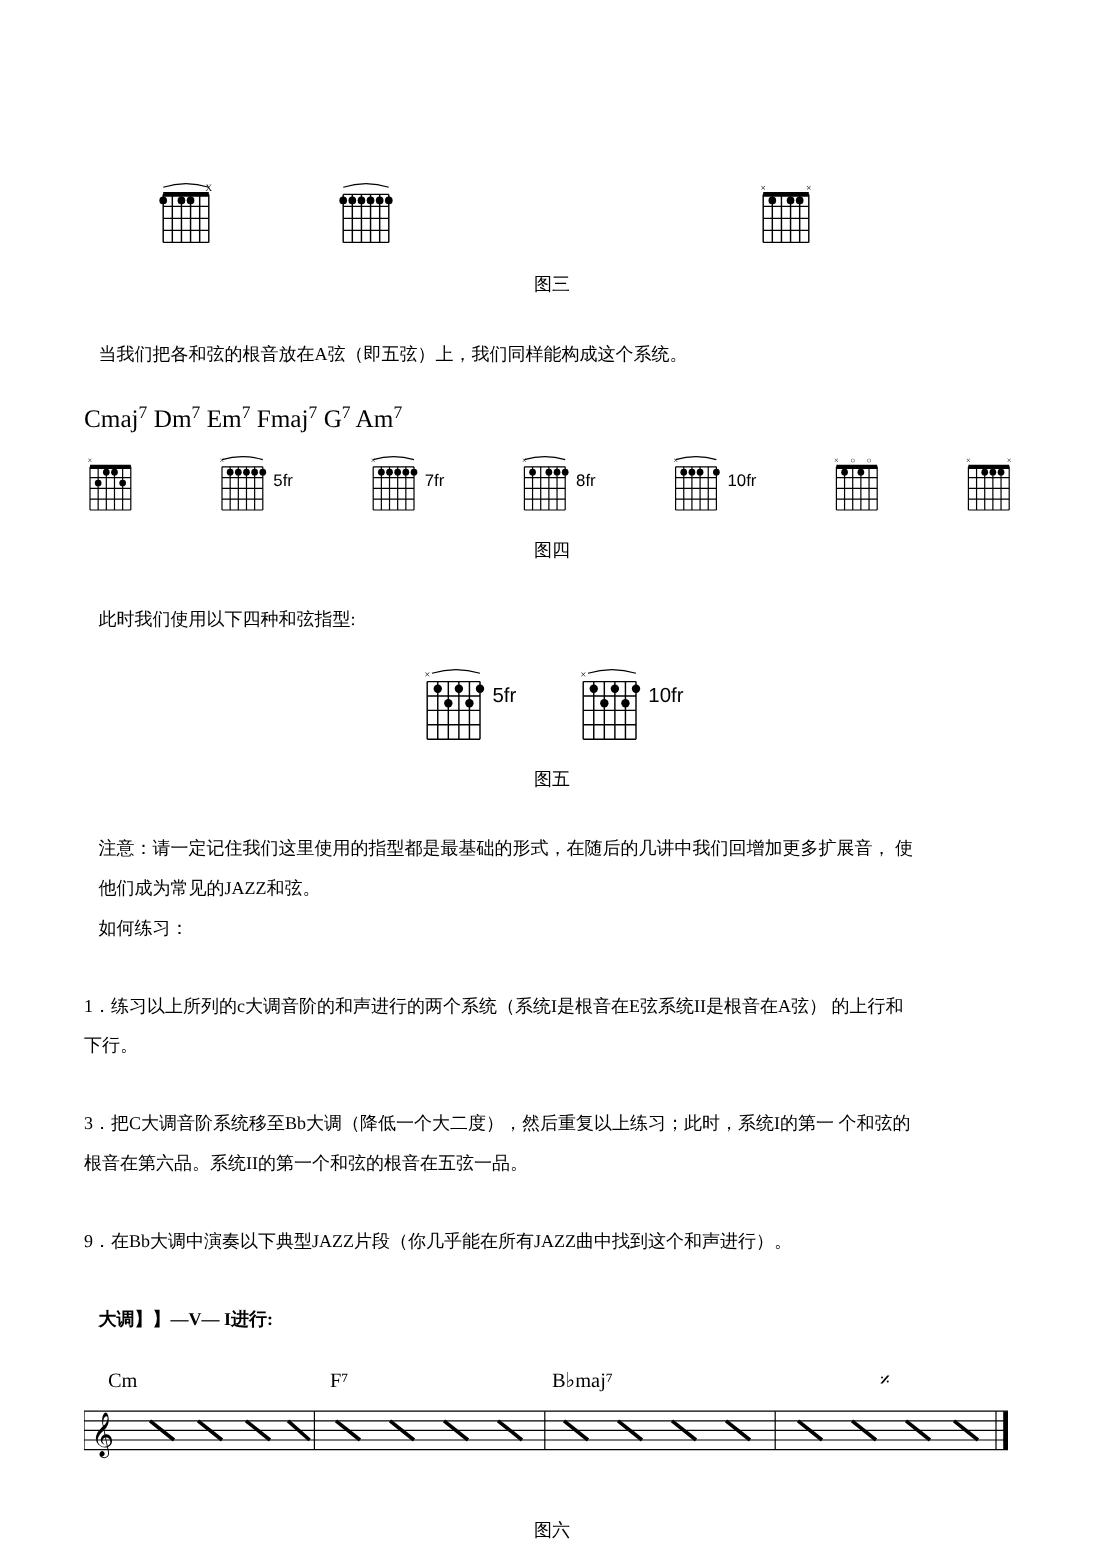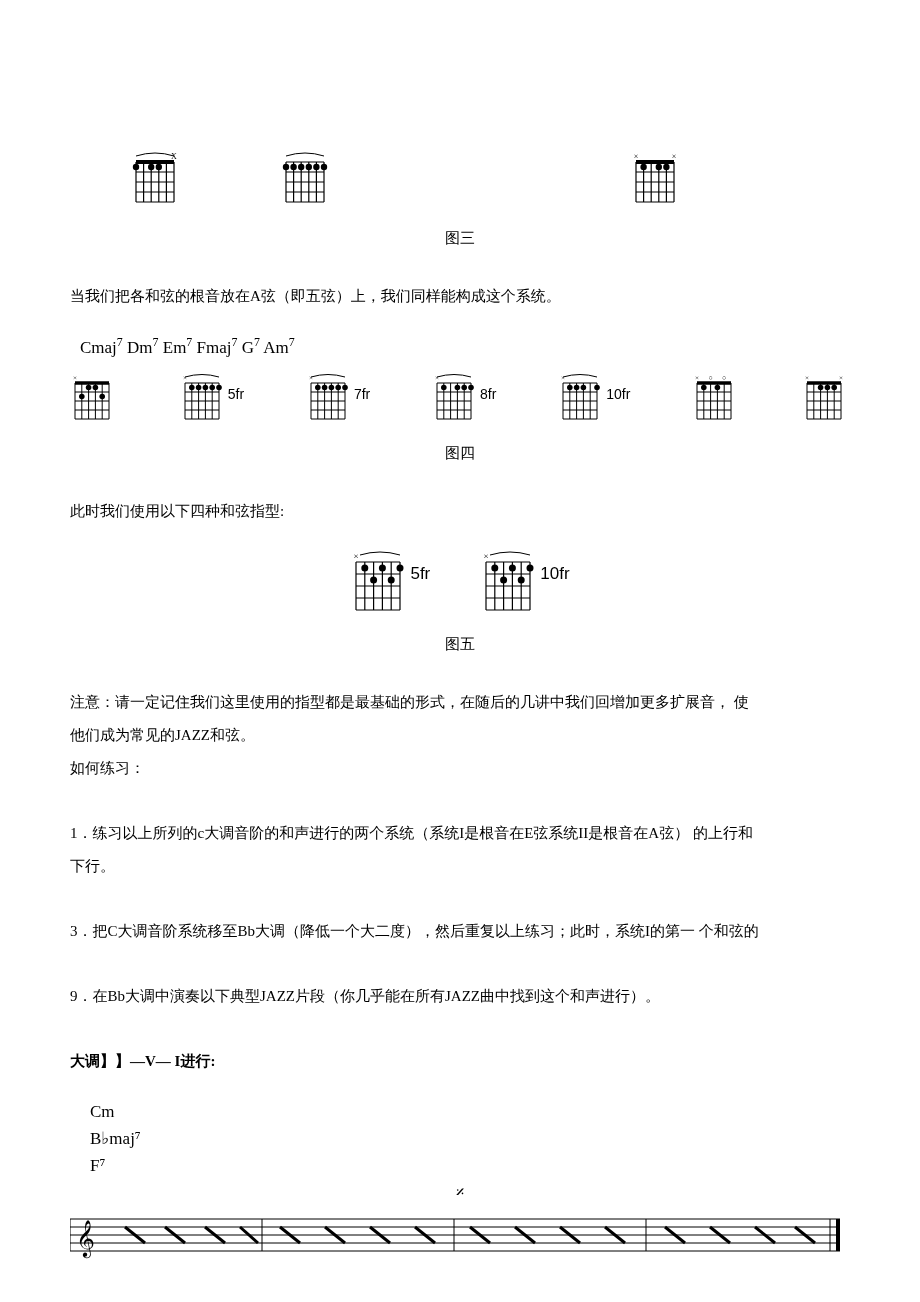--- a/index.html
+++ b/index.html
@@ -25,44 +25,42 @@
       display: inline-flex;
       align-items: flex-start;
       gap: 4px;
     }
     .fig-label {
       text-align: center;
       margin: 20px 0 30px 0;
       font-weight: normal;
     }
     .para {
-      margin: 20px 0;
+      margin: 20px 12px;
       line-height: 2.2;
     }
     .chord-names {
       font-family: "Times New Roman", serif;
-      font-size: 17px;
-      margin-left: 10px;
+      font-size: 21px;
       margin-top: 10px;
     }
     sup { font-size: 0.7em; }
     .fret-label {
       font-family: Liberation Sans, sans-serif;
       font-size: 14px;
       margin-top: 12px;
     }
     .staff-section {
       margin-top: 20px;
     }
     .staff-chords {
       display: flex;
       font-family: "Times New Roman", serif;
       font-size: 17px;
       padding: 0 20px 2px 20px;
-      flex-direction: column;
     }
     .staff-chords span { flex: 1; }
     .practice-list .para { margin: 32px 0; }
   </style>
 </head>
 <body>
 
 <div class="chord-row" style="justify-content:flex-start; gap:100px; margin-left:60px;">
   <span class="chord">
     <svg width="50" height="56">
@@ -397,31 +395,32 @@
   <span>如何练习：</span>
 </div>
 
 <div class="practice-list">
   <div class="para">
     <span>1．练习以上所列的c大调音阶的和声进行的两个系统（系统I是根音在E弦系统II是根音在A弦）  的上行和</span><br>
     <span>下行。</span>
   </div>
   <div class="para">
     <span>3．把C大调音阶系统移至Bb大调（降低一个大二度），然后重复以上练习；此时，系统I的第一 个和弦的</span><br>
+    <span>根音在第六品。系统II的第一个和弦的根音在五弦一品。</span>
   </div>
   <div class="para">9．在Bb大调中演奏以下典型JAZZ片段（你几乎能在所有JAZZ曲中找到这个和声进行）。</div>
 </div>
 
 <div class="para" style="margin-top:30px;font-weight:bold;">大调】】—V— I进行:</div>
 
 <div class="staff-section">
   <div class="staff-chords">
     <span>Cm</span>
+    <span>F⁷</span>
     <span>B♭maj⁷</span>
-    <span>F⁷</span>
     <span style="text-align:center;">𝄎</span>
   </div>
   <svg width="770" height="50">
     <g stroke="#000" stroke-width="1">
       <line x1="0" y1="10" x2="770" y2="10"></line>
       <line x1="0" y1="18" x2="770" y2="18"></line>
       <line x1="0" y1="26" x2="770" y2="26"></line>
       <line x1="0" y1="34" x2="770" y2="34"></line>
       <line x1="0" y1="42" x2="770" y2="42"></line>
       <line x1="0" y1="10" x2="0" y2="42"></line>

